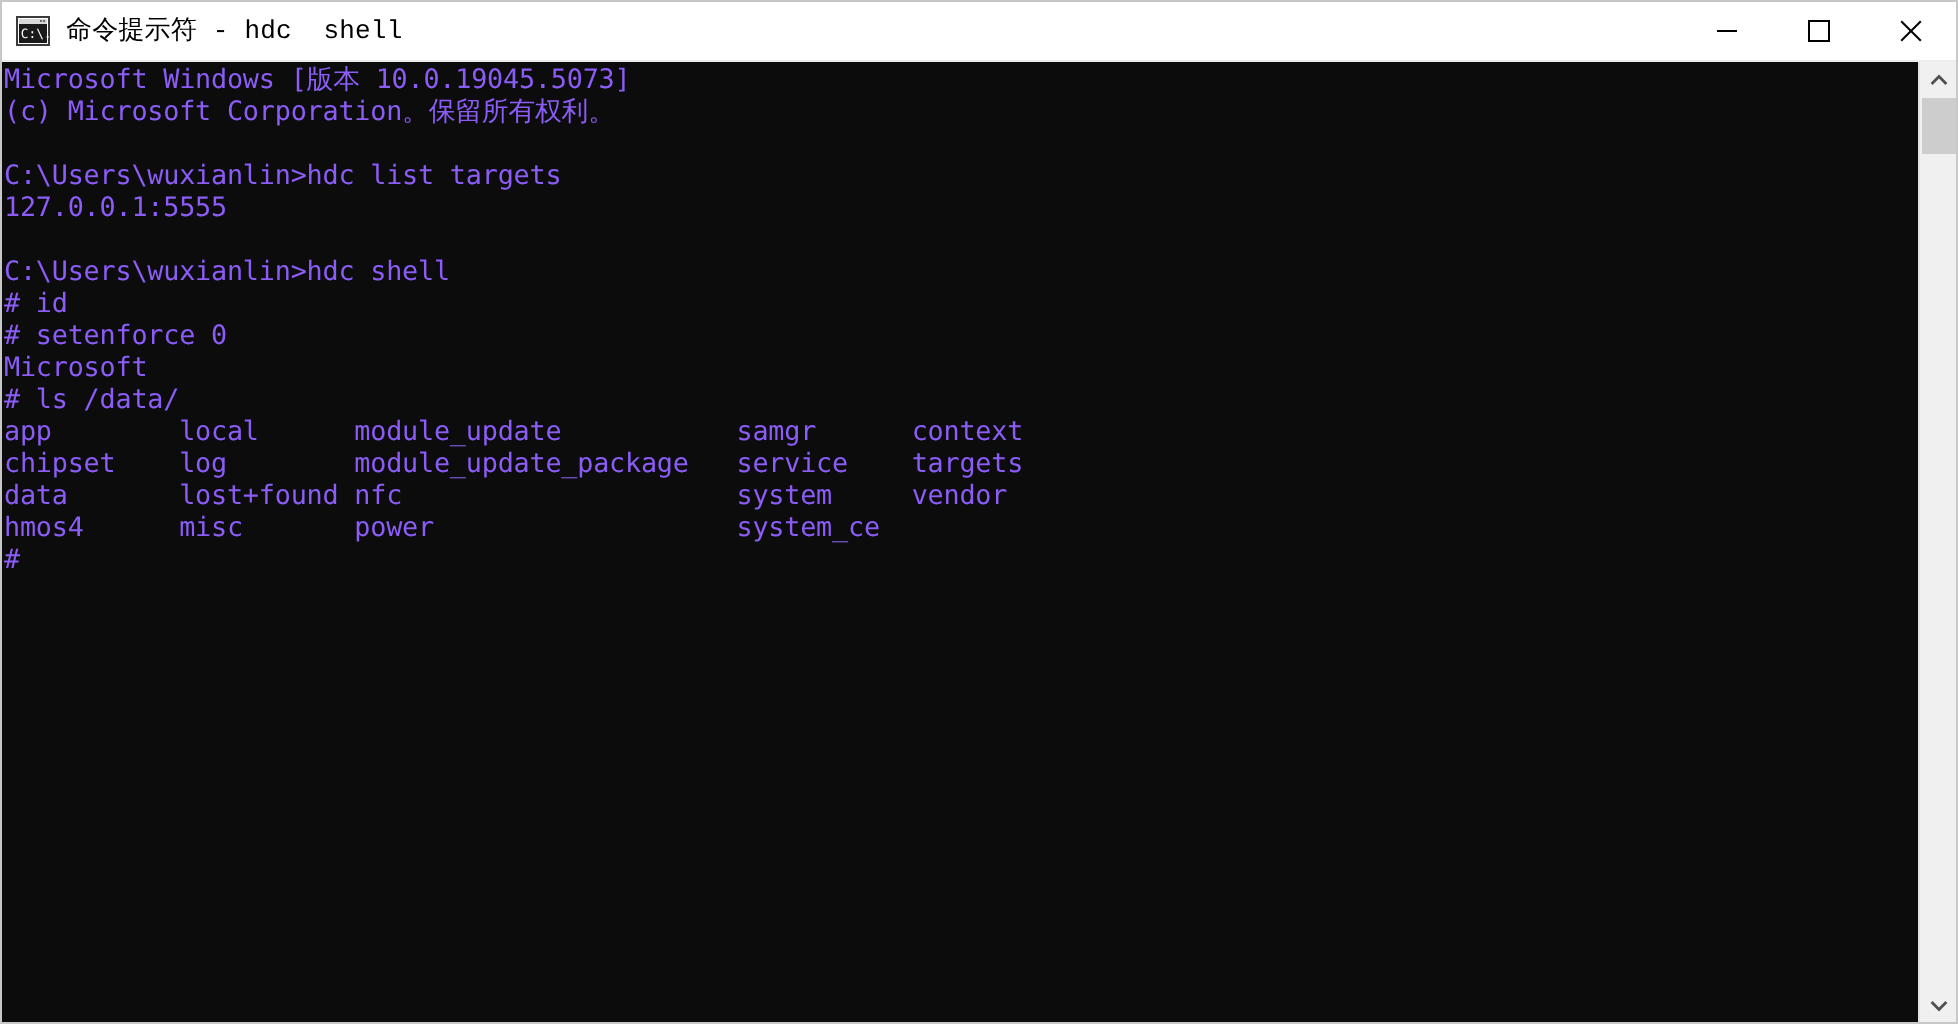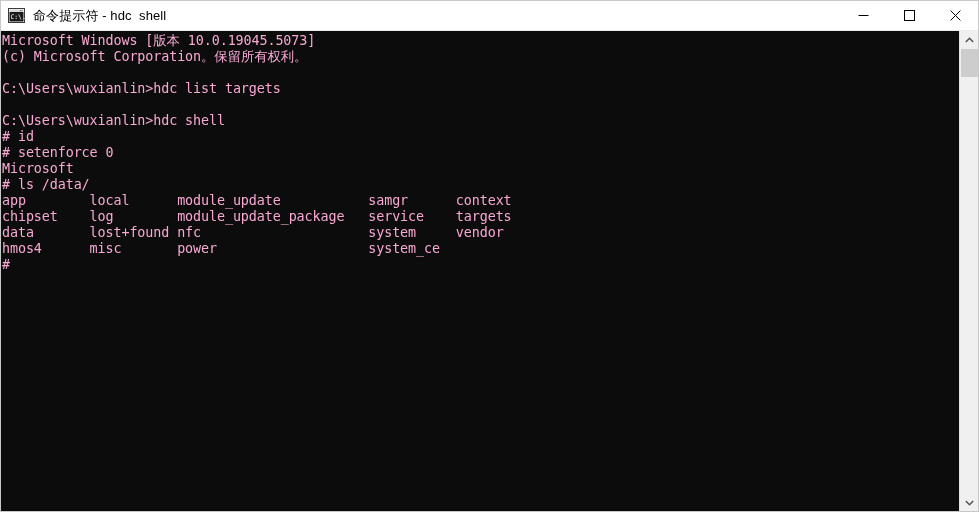--- a/index.html
+++ b/index.html
@@ -39,21 +39,21 @@
   }
   .app-icon {
     width: 17px;
     height: 15px;
     margin-left: 7px;
     margin-right: 8px;
     flex: 0 0 auto;
     position: relative;
   }
   .title-text {
-    font-family: Liberation Sans, sans-serif;
+    font-family: Liberation Mono, monospace;
     font-size: 13px;
     color: #000000;
     line-height: 30px;
     white-space: pre;
     letter-spacing: 0.1px;
   }
   .spacer { flex: 1 1 auto; }
 
   .win-btn {
     width: 46px;
@@ -78,21 +78,21 @@
   }
   .console-inner {
     padding-left: 1px;
     padding-top: 2px;
   }
   .line {
     font-family: "DejaVu Sans Mono", "Liberation Mono", monospace;
     font-size: 13.4px;
     line-height: 16px;
     height: 16px;
-    color: #f9a8d4;
+    color: #8b5cf6;
     white-space: pre;
     letter-spacing: -0.1px;
   }
   .line.blank { color: transparent; }
 
   
   .scrollbar {
     position: absolute;
     right: 0;
     top: 30px;
@@ -164,20 +164,21 @@
       </svg>
     </div>
   </div>
 
   <div class="console">
     <div class="console-inner">
       <div class="line">Microsoft Windows [版本 10.0.19045.5073]</div>
       <div class="line">(c) Microsoft Corporation。保留所有权利。</div>
       <div class="line blank"></div>
       <div class="line">C:\Users\wuxianlin&gt;hdc list targets</div>
+      <div class="line">127.0.0.1:5555</div>
       <div class="line blank"></div>
       <div class="line">C:\Users\wuxianlin&gt;hdc shell</div>
       <div class="line"># id</div>
       <div class="line"># setenforce 0</div>
       <div class="line">Microsoft</div>
       <div class="line"># ls /data/</div>
       <div class="line">app        local      module_update           samgr      context</div>
       <div class="line">chipset    log        module_update_package   service    targets</div>
       <div class="line">data       lost+found nfc                     system     vendor</div>
       <div class="line">hmos4      misc       power                   system_ce</div>

